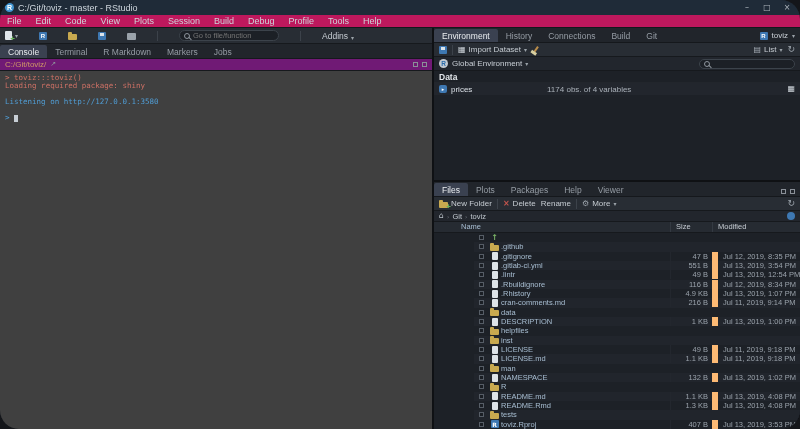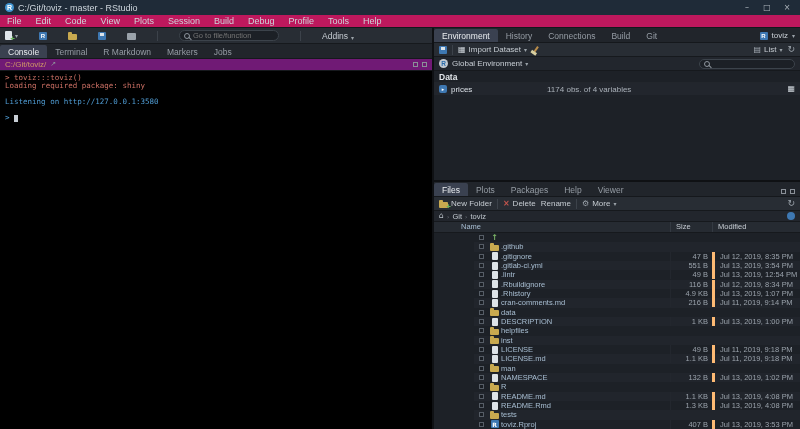--- a/index.html
+++ b/index.html
@@ -1,18 +1,18 @@
 <!DOCTYPE html>
 <html><head>
 <meta charset="utf-8">
 <style>
   *{margin:0;padding:0;box-sizing:border-box;}
   html,body{background:#14161a;}
   body{font-family:"Liberation Sans",sans-serif;}
-  .window{width:800px;height:429px;background:#1d2127;display:flex;flex-direction:column;overflow:hidden;color:#c9cfd6;position:relative;}
+  .window{width:800px;height:429px;background:#1d2127;display:flex;flex-direction:column;overflow:hidden;color:#c9cfd6;position:relative;border-radius:19px;}
 
   
   .titlebar{height:15px;background:#1f2b38;display:flex;align-items:center;gap:4px;padding:0 5px;font-size:9px;color:#cdd5dc;flex:0 0 auto;}
   .rstudio-logo{width:9px;height:9px;border-radius:50%;background:#4396d2;color:#fff;font-size:7px;font-weight:bold;display:flex;align-items:center;justify-content:center;flex:0 0 auto;}
   .titlebar-title{flex:1;white-space:nowrap;overflow:hidden;}
   .win-btn{width:16px;text-align:center;font-size:8px;color:#aeb6bd;font-family:"DejaVu Sans",sans-serif;}
 
   
   .menubar{height:13px;background:#be185d;display:flex;align-items:stretch;font-size:9px;color:#ced3d9;border-bottom:1px solid #15181c;flex:0 0 auto;}
   .menu-item{padding:0 7px;display:flex;align-items:center;}
@@ -65,21 +65,21 @@
   .tab-right{margin-left:auto;display:flex;align-items:center;gap:4px;padding:0 5px 2px 0;}
 
   
   .pane-toolbar{height:14px;background:#282d34;border-bottom:1px solid #16191d;display:flex;align-items:center;gap:5px;padding:0 5px;font-size:8px;color:#c6ccd2;flex:0 0 auto;}
   .pane-btn{display:flex;align-items:center;gap:3px;}
   .spacer{flex:1;}
 
   
   .pathbar{height:12px;background:#701a75;border-bottom:1px solid #16191d;display:flex;align-items:center;gap:4px;padding:0 5px;font-size:8px;flex:0 0 auto;}
   .working-dir{color:#d09a66;}
-  .console-body{flex:1;background:#000000;font-family:"DejaVu Sans Mono",monospace;font-size:7.5px;line-height:8px;padding:3px 5px;overflow:hidden;}
+  .console-body{flex:1;background:#404040;font-family:"DejaVu Sans Mono",monospace;font-size:7.5px;line-height:8px;padding:3px 5px;overflow:hidden;}
   .console-line{min-height:8px;white-space:pre;}
   .t-command,.t-message{color:#cd7065;}
   .t-info{color:#509dd5;}
   .t-blank{color:transparent;}
   .console-prompt-line{display:flex;align-items:center;color:#509dd5;min-height:8px;}
   .cursor{width:4px;height:7px;background:#c7ced5;margin-left:4px;display:inline-block;}
 
   
   .env-pane{height:152px;display:flex;flex-direction:column;background:#1d2127;flex:0 0 auto;}
   .scope-row{height:14px;display:flex;align-items:center;gap:4px;padding:0 5px;background:#22262d;border-bottom:1px solid #16191d;font-size:8px;flex:0 0 auto;}
@@ -99,21 +99,21 @@
   .crumb-sep{color:#7e858d;font-size:6px;font-family:"DejaVu Sans",sans-serif;}
   .files-header{height:11px;display:flex;background:#262b32;border-bottom:1px solid #16191d;font-size:7.5px;color:#c6ccd3;flex:0 0 auto;}
   .files-list{flex:1;overflow:hidden;display:block;padding-left:40px;}
   .file-row{height:9.33px;display:flex;align-items:center;font-size:7.5px;}
   .file-row:nth-child(even){background:#21252c;}
   .cell-check{width:14px;display:flex;justify-content:center;flex:0 0 auto;}
   .checkbox{width:5px;height:5px;border:1px solid #565d66;background:#1a1e24;display:inline-block;}
   .cell-icon{width:13px;display:flex;justify-content:center;align-items:center;flex:0 0 auto;}
   .cell-name{flex:1;color:#a8bed2;white-space:nowrap;overflow:hidden;}
   .cell-size{width:42px;text-align:right;color:#9ba3ac;padding-right:4px;flex:0 0 auto;border-left:1px solid #23272e;}
-  .cell-modified{width:88px;color:#9ba3ac;padding-left:5px;flex:0 0 auto;border-left:3px solid #fdba74;white-space:nowrap;}
+  .cell-modified{width:88px;color:#9ba3ac;padding-left:5px;flex:0 0 auto;border-left:6px solid #fdba74;white-space:nowrap;}
   .files-header .cell-size,.files-header .cell-modified{border-left:1px solid #343a42;color:#c6ccd3;text-align:left;padding-left:5px;}
 
   
   .fi{display:inline-flex;align-items:center;justify-content:center;font-family:"DejaVu Sans",sans-serif;}
   .fi.t-folder{width:9px;height:6px;background:#c8a94f;border-radius:0 1px 1px 1px;position:relative;margin-top:2px;}
   .fi.t-folder::before{content:"";position:absolute;top:-2px;left:0;width:4px;height:2px;background:#c8a94f;border-radius:1px 1px 0 0;}
   .fi.t-file{width:6px;height:8px;background:#dde3e8;border-radius:1px;}
   .fi.t-rproj{width:8px;height:8px;background:#3e78b2;border-radius:1px;color:#fff;font-size:6px;font-weight:bold;}
   .fi.t-rproj::after{content:"R";}
   .fi.t-updir{color:#7cb768;font-weight:bold;font-size:8px;}

